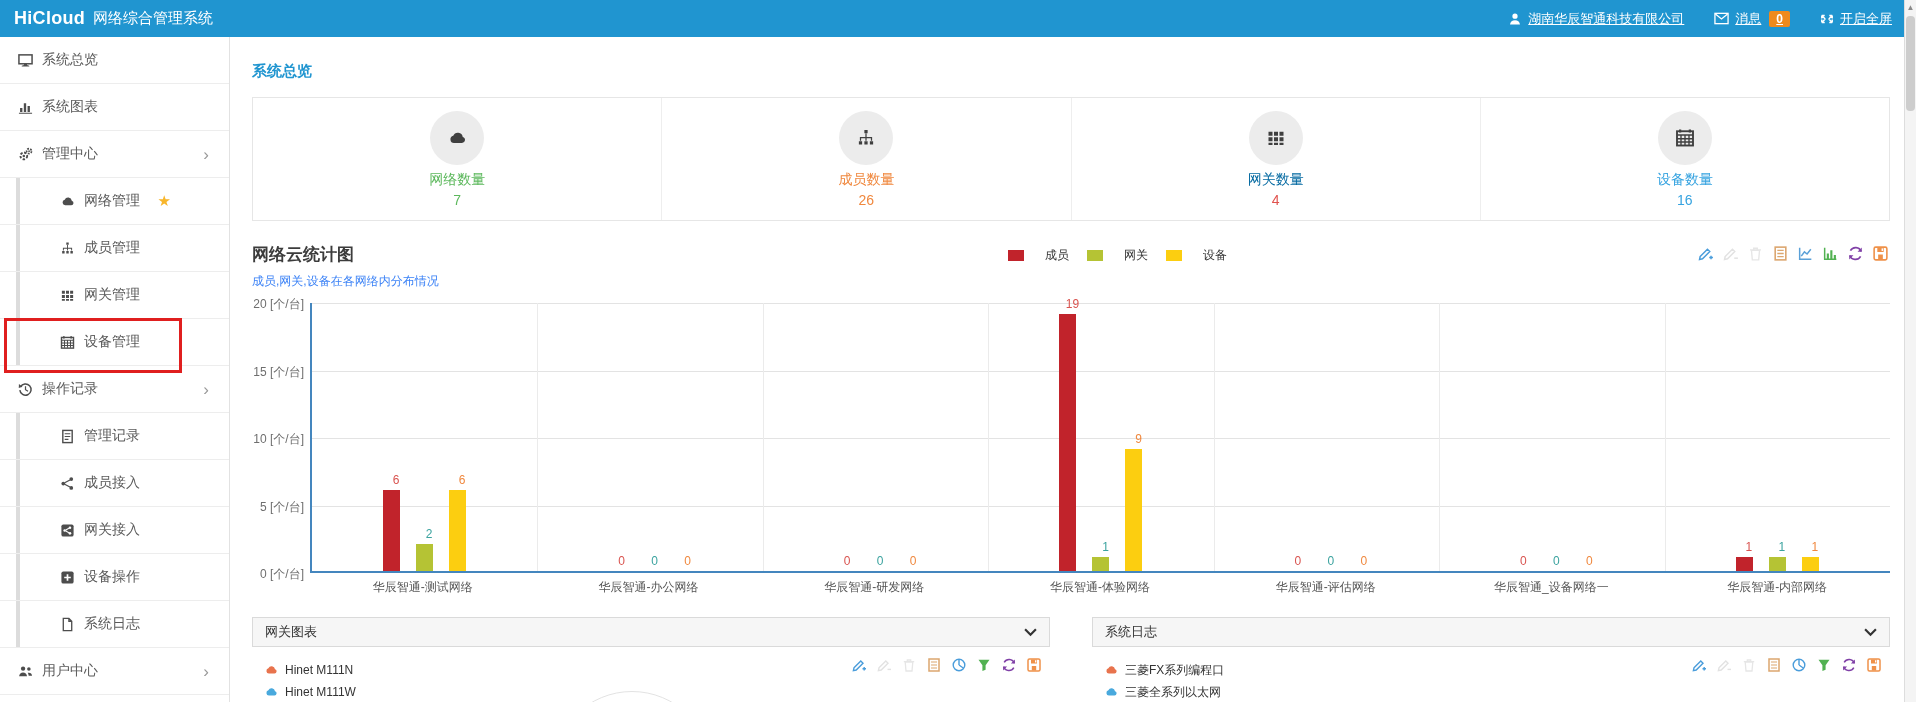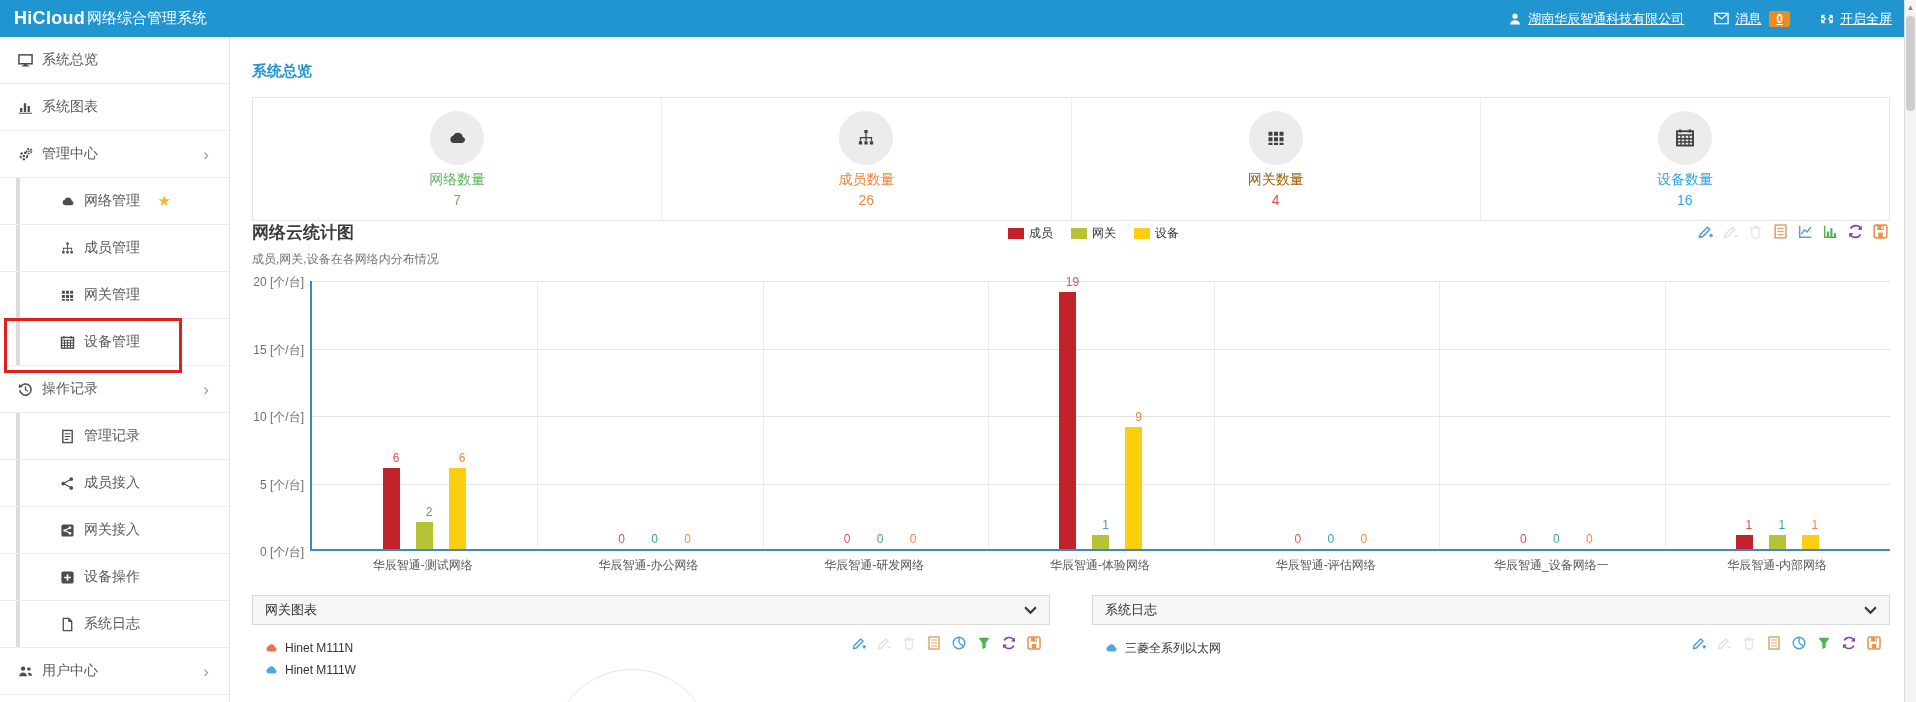--- a/index.html
+++ b/index.html
@@ -2,21 +2,21 @@
 <html><head>
 <meta charset="utf-8">
 <style>
   * { margin:0; padding:0; box-sizing:border-box; }
   html,body { width:1916px; height:702px; overflow:hidden; }
   body { font-family:"Liberation Sans","DejaVu Sans",sans-serif; background:#fff; position:relative; }
 
   
   .topbar { position:absolute; top:0; left:0; right:0; height:37px; background:#2095d0; display:flex; align-items:center; padding:0 24px 0 14px; color:#fff; z-index:30; }
   .brand { font-size:18px; font-weight:bold; letter-spacing:.3px; }
-  .apptitle { font-size:15px; margin-left:2px; }
+  .apptitle { font-size:15px; margin-left:8px; }
   .topbar-right { margin-left:auto; display:flex; align-items:center; gap:30px; font-size:13px;text-decoration:underline; }
   .top-item { display:flex; align-items:center; gap:6px; cursor:pointer; }
   .badge { background:#ef8a1c; color:#fff; font-size:12px; font-weight:bold; padding:1px 7px; border-radius:2px; margin-left:2px; }
   .icon { display:inline-flex; align-items:center; justify-content:center; line-height:0; }
 
   
   .scrollbar { position:absolute; top:0; right:0; bottom:0; width:12px; background:#f4f4f4; border-left:1px solid #ddd; z-index:40; }
   .sb-arrow { width:100%; height:15px; display:flex; align-items:center; justify-content:center; font-size:8px; color:#8a8a8a; }
   .sb-thumb { position:absolute; top:16px; left:1px; width:9px; height:95px; background:#cdcdcd; border-radius:4px; }
 
@@ -37,25 +37,25 @@
 
   
   .stats-card { margin-top:16px; height:124px; border:1px solid #e6e6e6; background:#fff; display:flex; }
   .stat-cell { flex:1; display:flex; flex-direction:column; align-items:center; justify-content:center; border-right:1px solid #eee; }
   .stat-cell:last-child { border-right:none; }
   .stat-circle { width:54px; height:54px; border-radius:50%; background:#ececec; display:flex; align-items:center; justify-content:center; color:#3f3f3f; }
   .stat-label { font-size:14px; margin-top:6px; }
   .stat-value { font-size:14px; margin-top:3px; }
 
   
-  .chart-head { position:relative; height:48px; }
+  .chart-head { position:relative; margin-top:22px; height:48px; }
   .chart-title { font-size:17px; font-weight:bold; color:#3c3c3c; }
-  .chart-subtitle { font-size:12px; color:#737373; margin-top:7px; }
+  .chart-subtitle { font-size:12px; color:#3b82f6; margin-top:7px; }
   .legend { position:absolute; left:756px; top:4px; display:flex; gap:18px; align-items:center; }
-  .legend-item { display:flex; align-items:center; gap:5px; font-size:12px; color:#333; cursor:pointer; }
+  .legend-item { display:flex; align-items:center; gap:21px; font-size:12px; color:#333; cursor:pointer; }
   .legend-swatch { width:16px; height:11px; display:inline-block; }
   .toolbox { position:absolute; right:0; top:2px; display:flex; gap:7px; align-items:center; }
   .tool { width:18px; height:18px; cursor:pointer; }
 
   
   .chart-plot { position:relative; height:312px; margin-top:0; }
   .plot-area { position:absolute; left:58px; right:0; top:12px; height:270px; border-left:2px solid #4486be; border-bottom:2px solid #4486be; }
   .gridline { position:absolute; left:0; right:0; height:1px; background:#e3e3e3; }
   .vsep { position:absolute; top:0; bottom:0; width:1px; background:#ebebeb; }
   .ylab { position:absolute; width:52px; text-align:right; font-size:12px; color:#6e6e6e; left:0; }
@@ -283,21 +283,21 @@
         <span class="stat-value" style="color:#f0883e">26</span>
       </div>
       <div class="stat-cell">
         <span class="stat-circle">
           <span class="icon" style="width:20px;height:20px">
             <svg width="20" height="20" viewBox="0 0 16 16">
               <path fill="#3f3f3f" d="M2 3h3.2v3.2H2z M6.4 3h3.2v3.2H6.4z M10.8 3h3.2v3.2h-3.2z M2 7.4h3.2v3.2H2z M6.4 7.4h3.2v3.2H6.4z M10.8 7.4h3.2v3.2h-3.2z M2 11.8h3.2v1.7H2z M6.4 11.8h3.2v1.7H6.4z M10.8 11.8h3.2v1.7h-3.2z"></path>
             </svg>
           </span>
         </span>
-        <span class="stat-label" style="color:#a16207">网关数量</span>
+        <span class="stat-label" style="color:#0369a1">网关数量</span>
         <span class="stat-value" style="color:#e0524e">4</span>
       </div>
       <div class="stat-cell">
         <span class="stat-circle">
           <span class="icon" style="width:20px;height:20px">
             <svg width="20" height="20" viewBox="0 0 16 16">
               <path fill="#3f3f3f" d="M3.2 1.2h1.8v2.4H3.2z M11 1.2h1.8v2.4H11z"></path>
               <rect x="1.6" y="2.6" width="12.8" height="11.4" fill="none" stroke="#3f3f3f" stroke-width="1.5"></rect>
               <path stroke="#3f3f3f" stroke-width="1.1" d="M1.6 5.6h12.8 M4.8 5.6v8 M8 5.6v8 M11.2 5.6v8 M1.6 8.6h12.8 M1.6 11.2h12.8"></path>
             </svg>
@@ -587,20 +587,28 @@
       </div>
       <div class="panel">
         <div class="panel-head">
           <span class="panel-title">系统日志</span>
           <span class="panel-chev"><svg width="13" height="9" viewBox="0 0 12 8">
               <path d="M1 1l5 5 5-5" fill="none" stroke="#333" stroke-width="2"></path>
             </svg></span>
         </div>
         <div class="panel-body">
           <div class="p-item">
+            <span class="icon" style="color:#e8734d">
+              <svg width="14" height="14" viewBox="0 0 16 16">
+                <path fill="#e8734d" d="M12.6 7.1A4 4 0 0 0 5 6.1a3 3 0 0 0 .6 5.9h6.4a2.5 2.5 0 0 0 .6-4.9z"></path>
+              </svg>
+            </span>
+            <span>三菱FX系列编程口</span>
+          </div>
+          <div class="p-item">
             <span class="icon" style="color:#49a9dd">
               <svg width="14" height="14" viewBox="0 0 16 16">
                 <path fill="#49a9dd" d="M12.6 7.1A4 4 0 0 0 5 6.1a3 3 0 0 0 .6 5.9h6.4a2.5 2.5 0 0 0 .6-4.9z"></path>
               </svg>
             </span>
             <span>三菱全系列以太网</span>
           </div>
           <div class="p-toolbox">
             <span class="tool"><span class="icon" style="width:16px;height:16px">
                 <svg width="16" height="16" viewBox="0 0 16 16">

